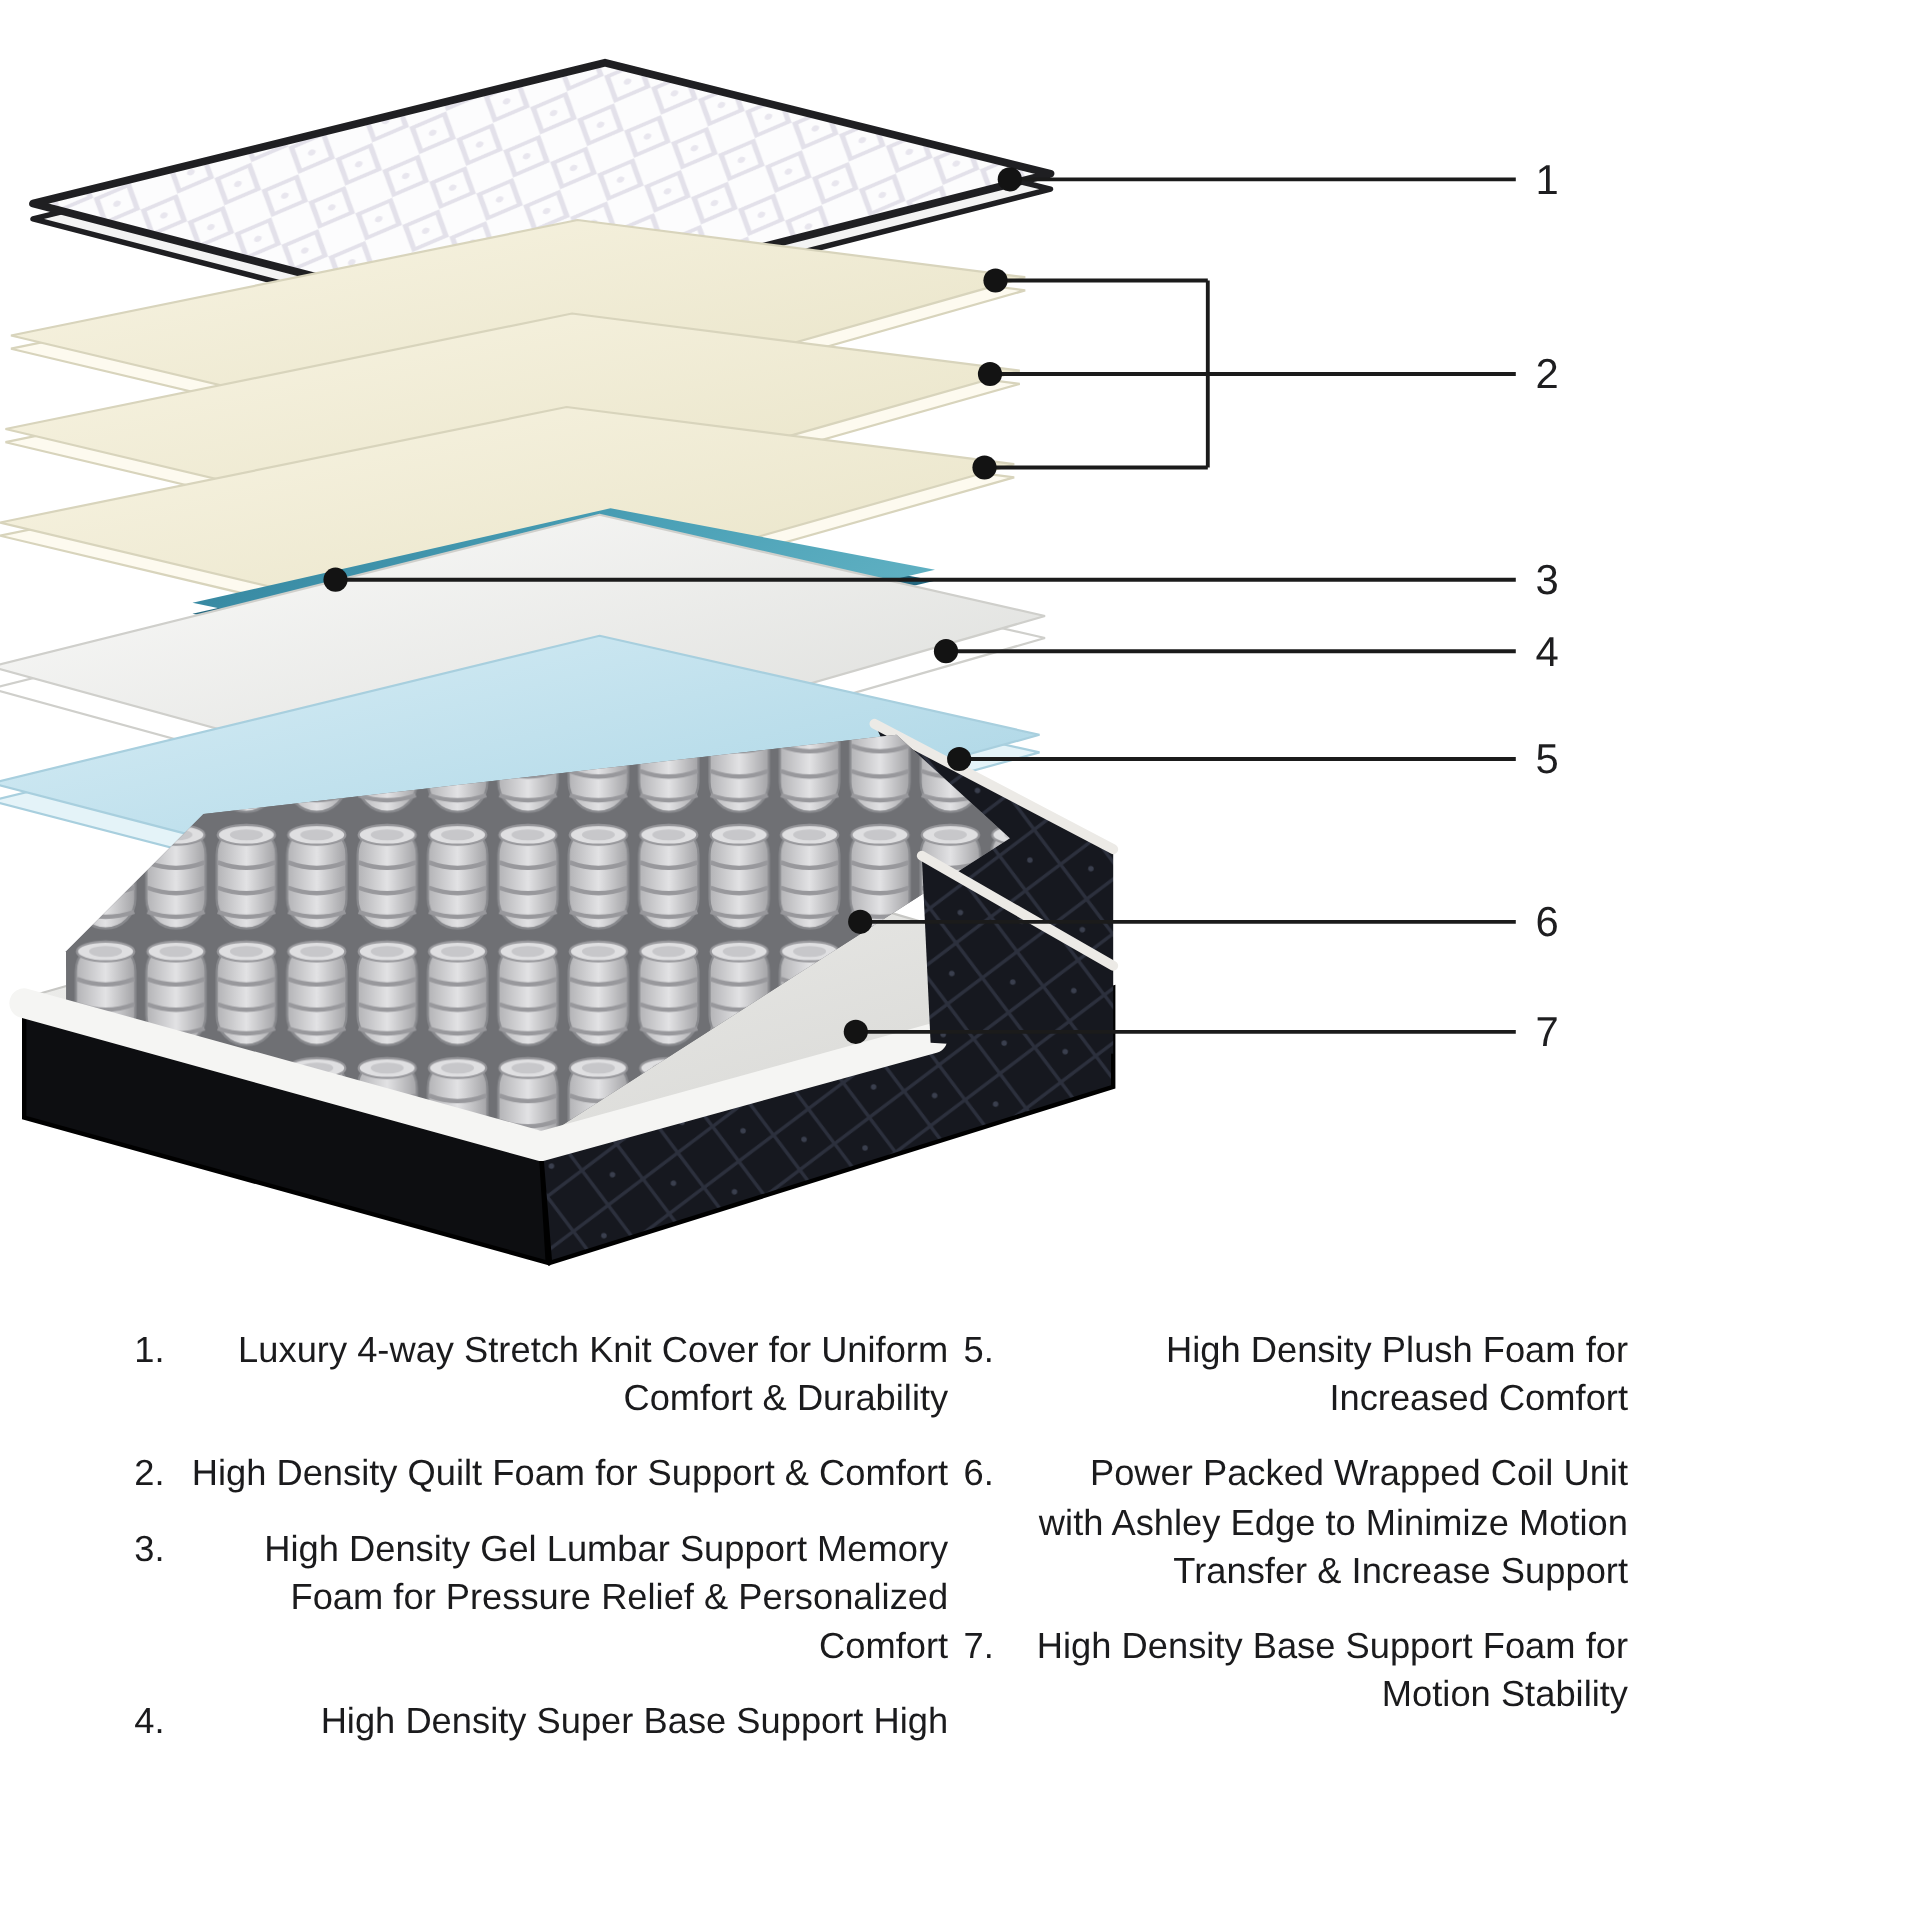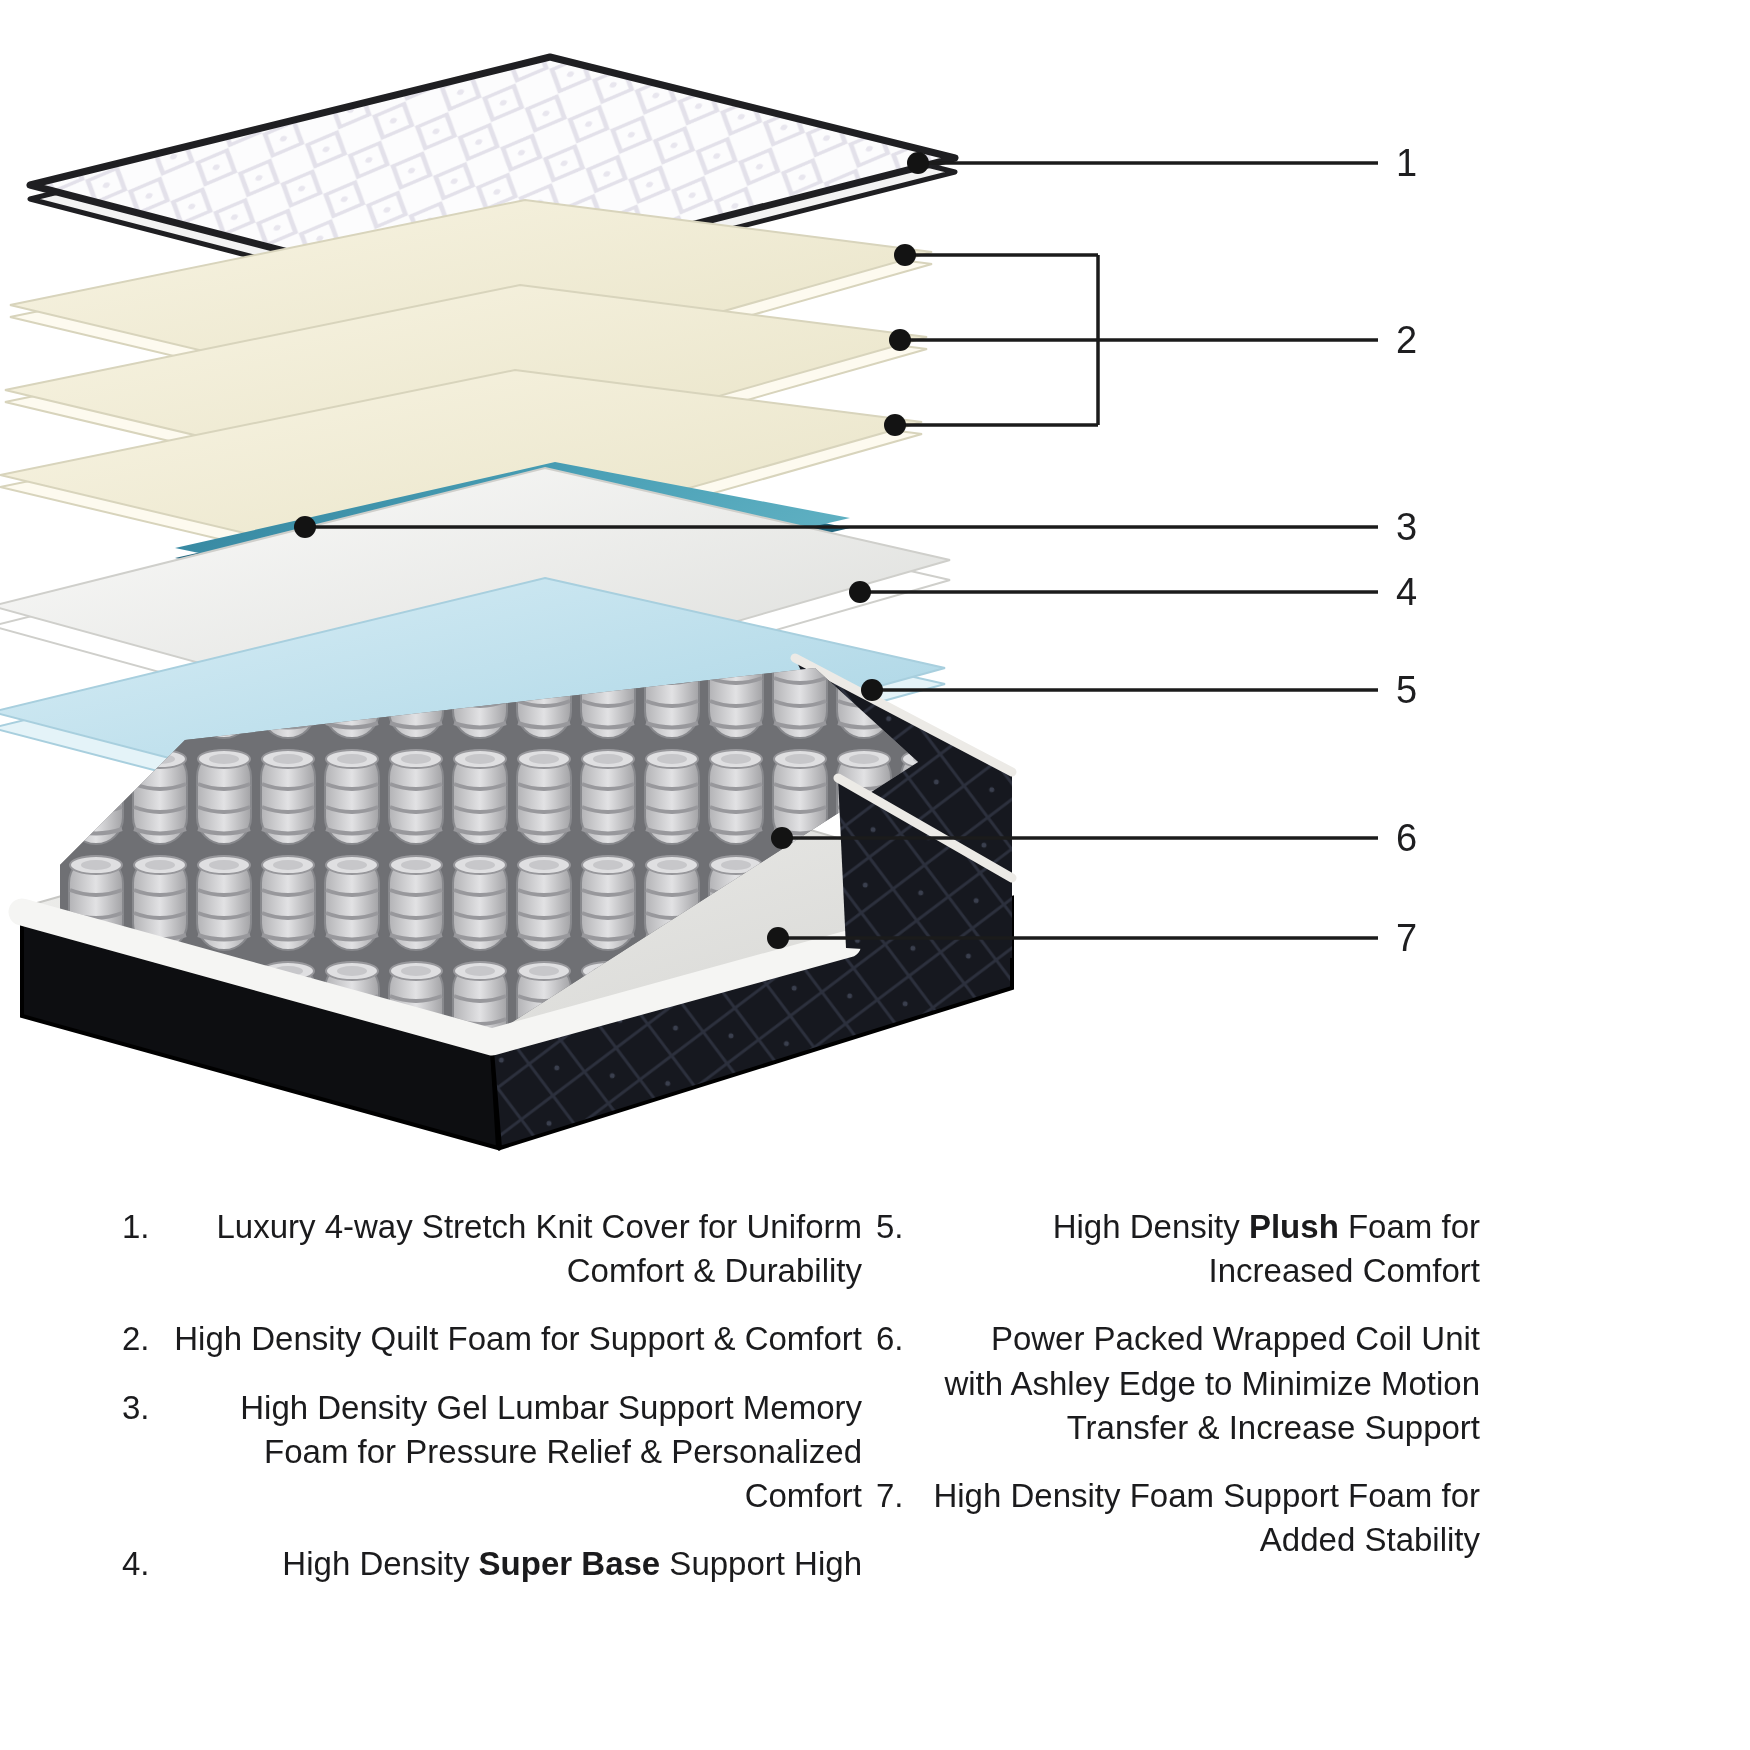--- a/index.html
+++ b/index.html
@@ -8,21 +8,21 @@
     font-family:"Liberation Sans",sans-serif;overflow:hidden;
   }
   .diagram-svg{position:absolute;top:0;left:0;display:block;}
   .legend{position:absolute;left:0;top:1205px;width:1750px;display:flex;}
   .legend-col{display:flex;flex-direction:column;}
   .col-left{margin-left:122px;width:740px;}
   .col-right{margin-left:14px;width:604px;}
   .legend-item{display:flex;margin-bottom:24px;color:#1b1b1d;font-size:33px;line-height:1.34;}
   .legend-num{width:48px;flex:0 0 48px;}
   .legend-text{flex:1;text-align:right;}
-  .legend-text .b{font-weight:700;}
+  .legend-text .b{font-weight:400;}
   .callout-number{font-family:"Liberation Sans",sans-serif;font-size:38px;fill:#1e1e20;}
 </style>
 </head>
 <body>
 
 <div class="page">
 
   <svg class="diagram-svg" width="1750" height="1160" viewBox="0 0 1750 1160" xmlns="http://www.w3.org/2000/svg">
     <defs>
       <linearGradient id="gradCream" x1="0" y1="0" x2="1" y2="1">
@@ -185,18 +185,18 @@
       <div class="legend-item">
         <div class="legend-num">5.</div>
         <div class="legend-text"><span>High Density </span><span class="b">Plush</span><span> Foam for Increased Comfort</span></div>
       </div>
       <div class="legend-item">
         <div class="legend-num">6.</div>
         <div class="legend-text"><span>Power Packed Wrapped Coil Unit with Ashley Edge to Minimize Motion Transfer &amp; Increase Support</span><span class="b"></span><span></span></div>
       </div>
       <div class="legend-item">
         <div class="legend-num">7.</div>
-        <div class="legend-text"><span>High Density Foam Support Foam for Added Stability</span><span class="b"></span><span></span></div>
+        <div class="legend-text"><span>High Density Base Support Foam for Motion Stability</span><span class="b"></span><span></span></div>
       </div>
     </div>
   </div>
 
 </div>
 
 </body></html>

